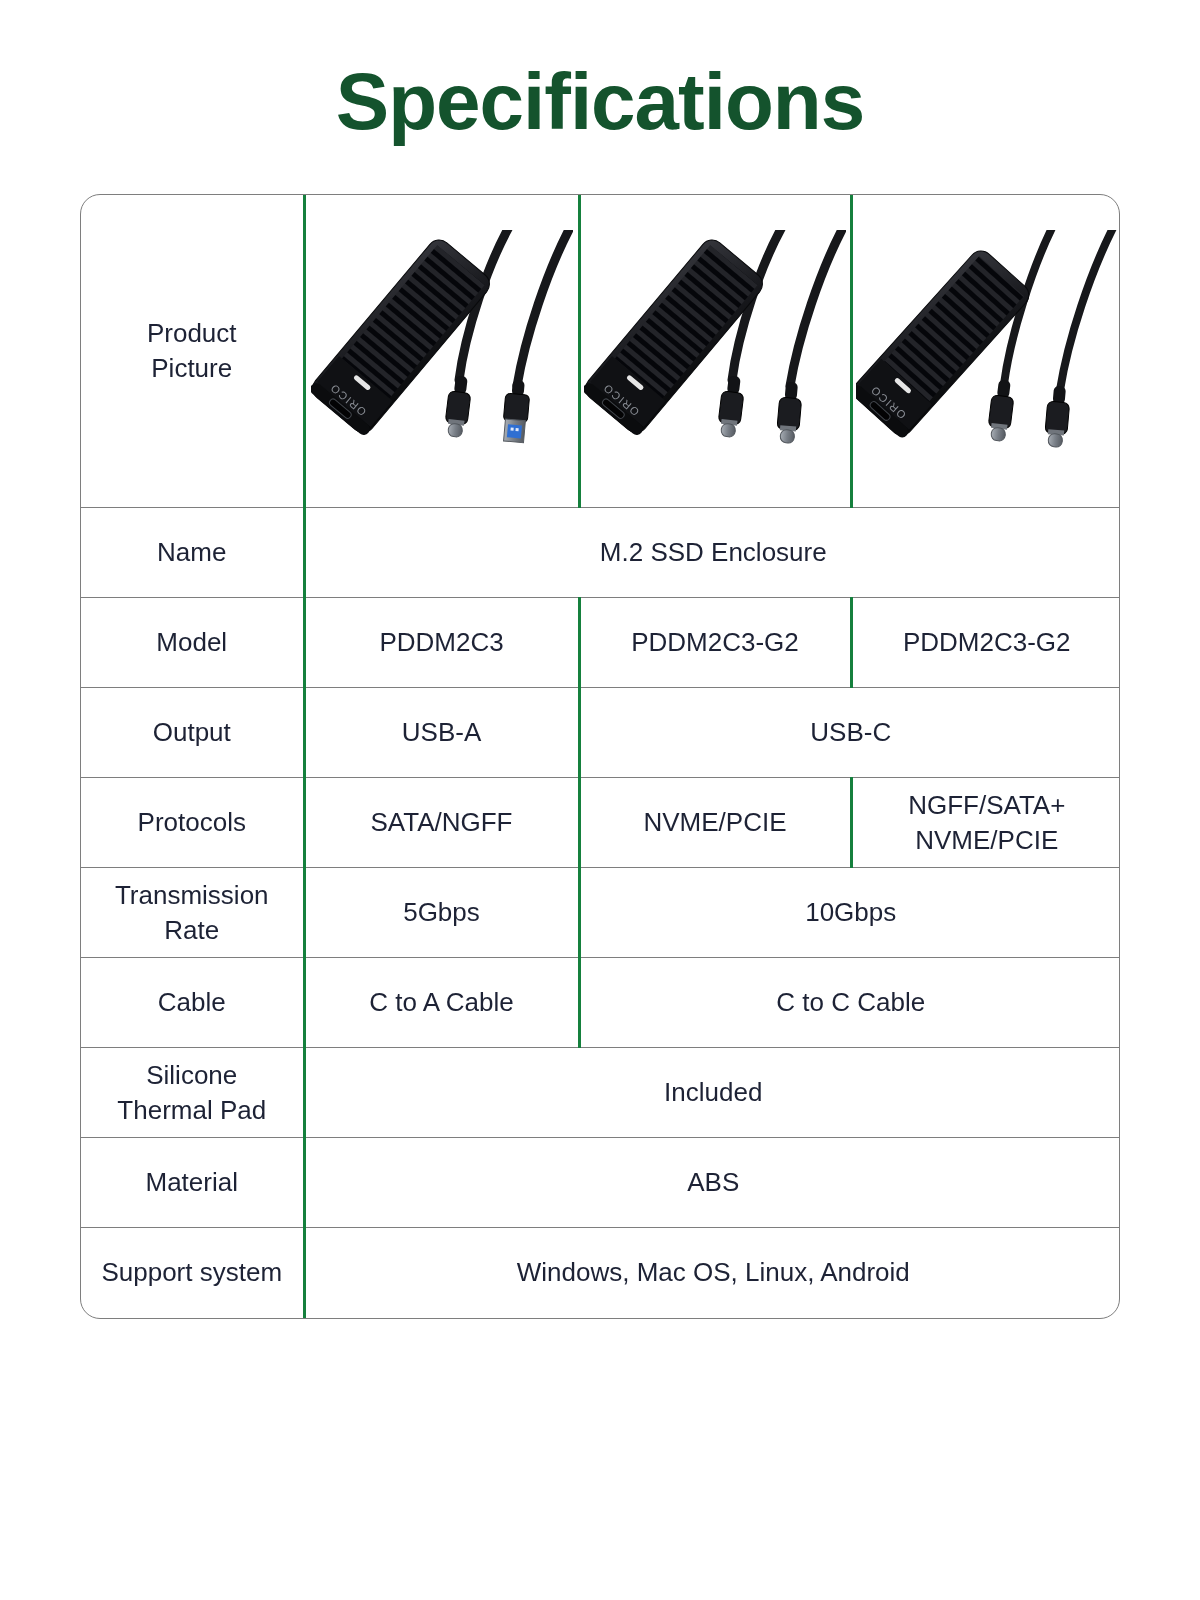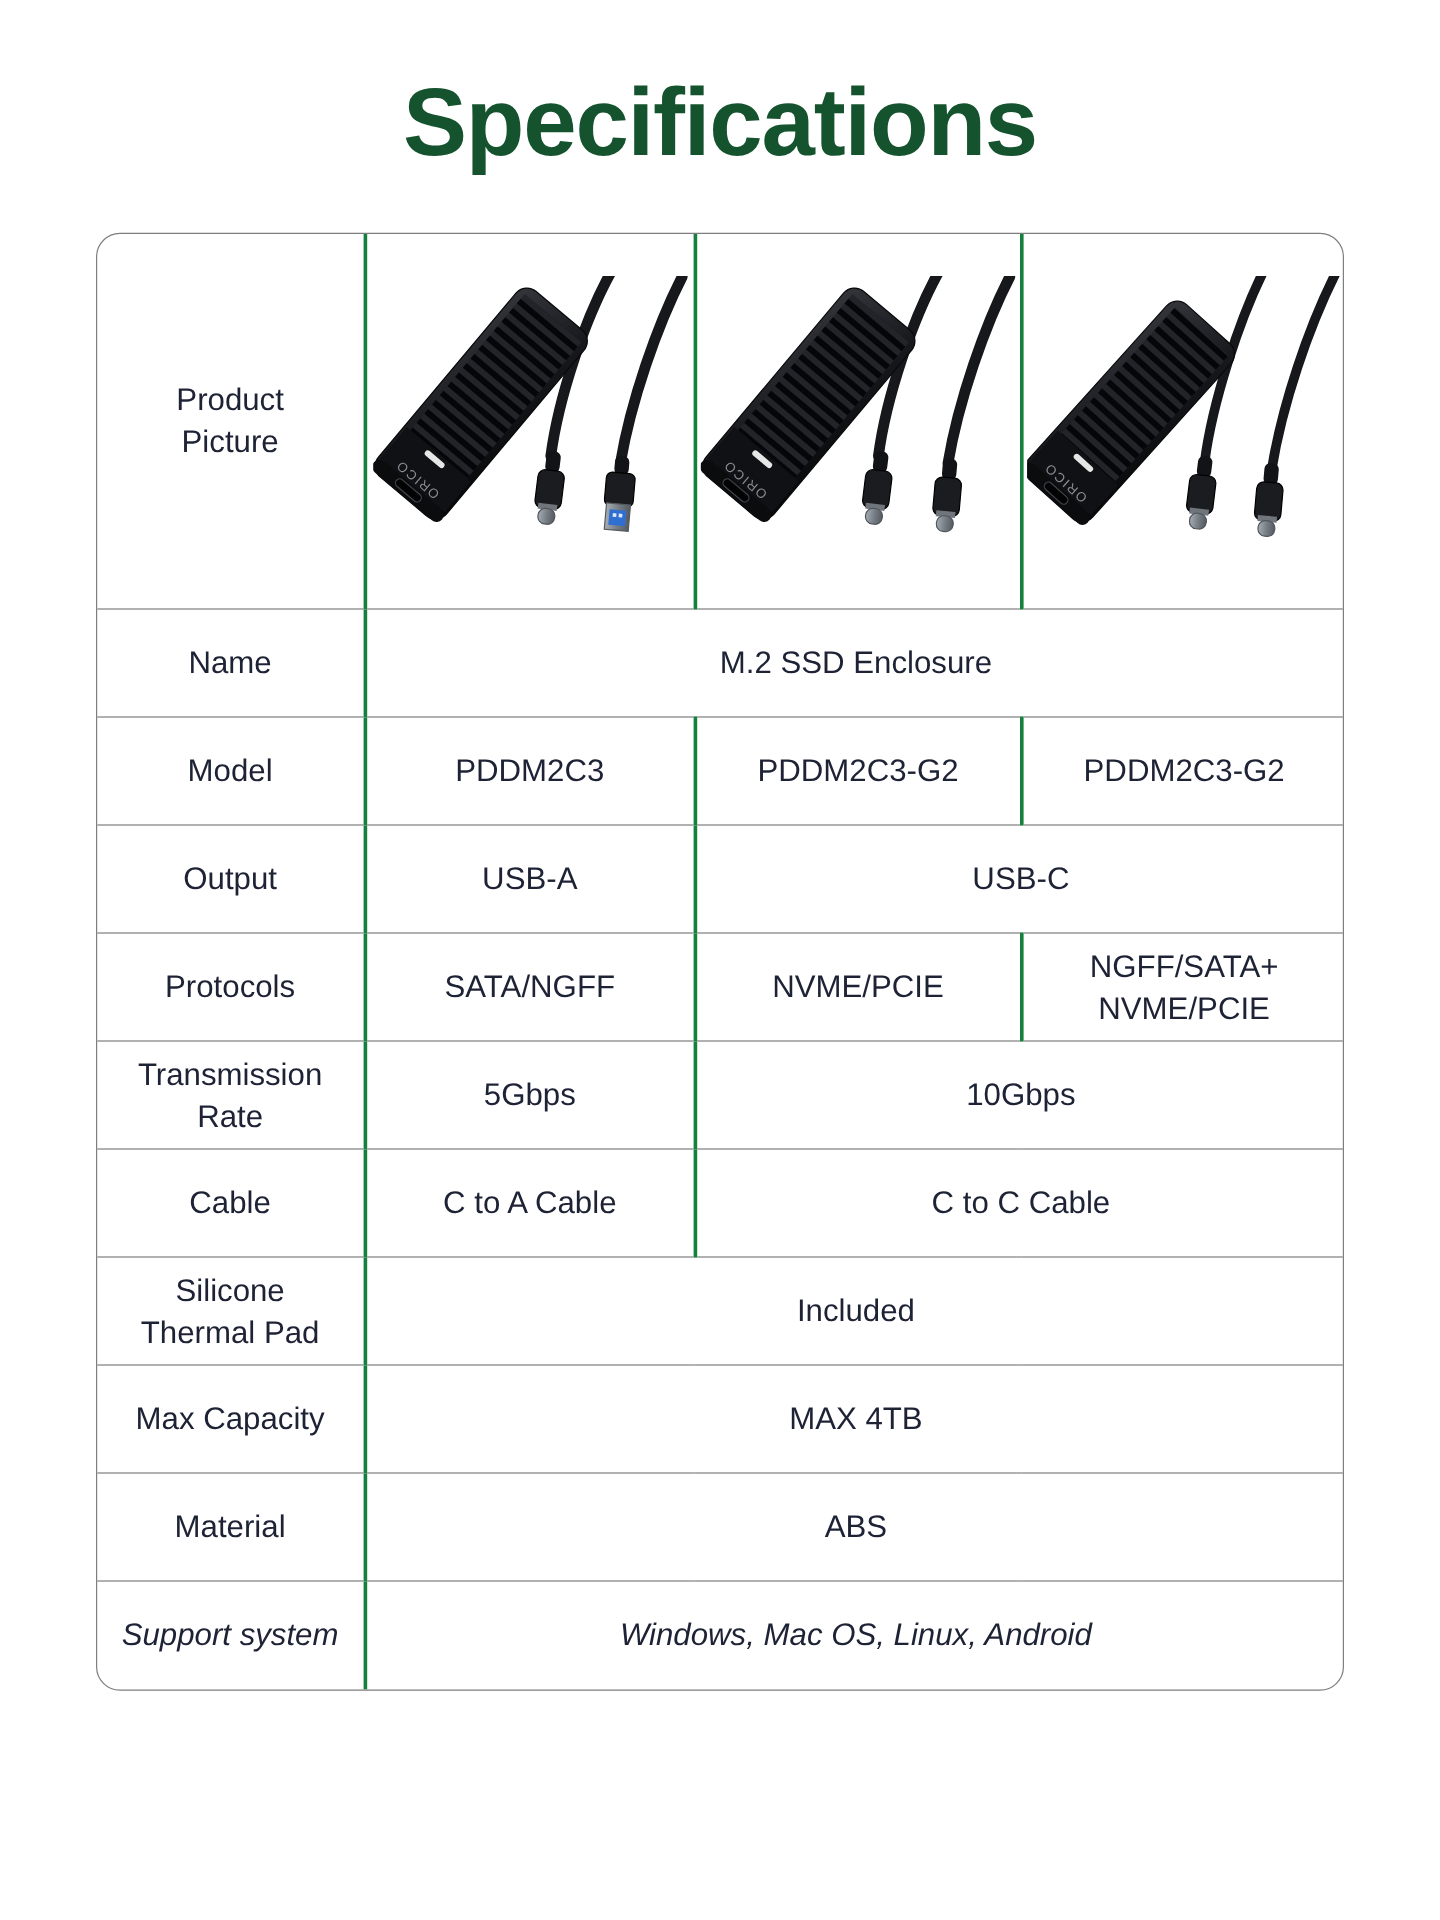--- a/index.html
+++ b/index.html
@@ -37,21 +37,21 @@
     vertical-align: middle;
     font-size: 26px;
     color: #1d2235;
     line-height: 1.35;
     white-space: pre-line;
     padding: 6px 10px;
     height: 90px;
     overflow: hidden;
   }
   table.spec td:last-child { border-right: none; }
-  table.spec tr:last-child td { border-bottom: none; font-style: italic; }
+  table.spec tr:last-child td { border-bottom: none; }
   tr.row-pic td { height: 248px; padding: 0; }
   .pic-cell svg { display: block; margin: 0 auto; }
 </style>
 </head>
 <body>
 
 <h1 class="page-title">Specifications</h1>
 
 <div class="spec-wrap">
 <table class="spec">
@@ -247,24 +247,20 @@
     <td colspan="2">C to C Cable</td>
   </tr>
 
 
   <tr>
     <td>Silicone
 Thermal Pad</td>
     <td colspan="3">Included</td>
   </tr>
 
-  <tr>
-    <td>Max Capacity</td>
-    <td colspan="3">MAX 4TB</td>
-  </tr>
 
   <tr>
     <td>Material</td>
     <td colspan="3">ABS</td>
   </tr>
 
 
   <tr>
     <td>Support system</td>
     <td colspan="3">Windows, Mac OS, Linux, Android</td>

